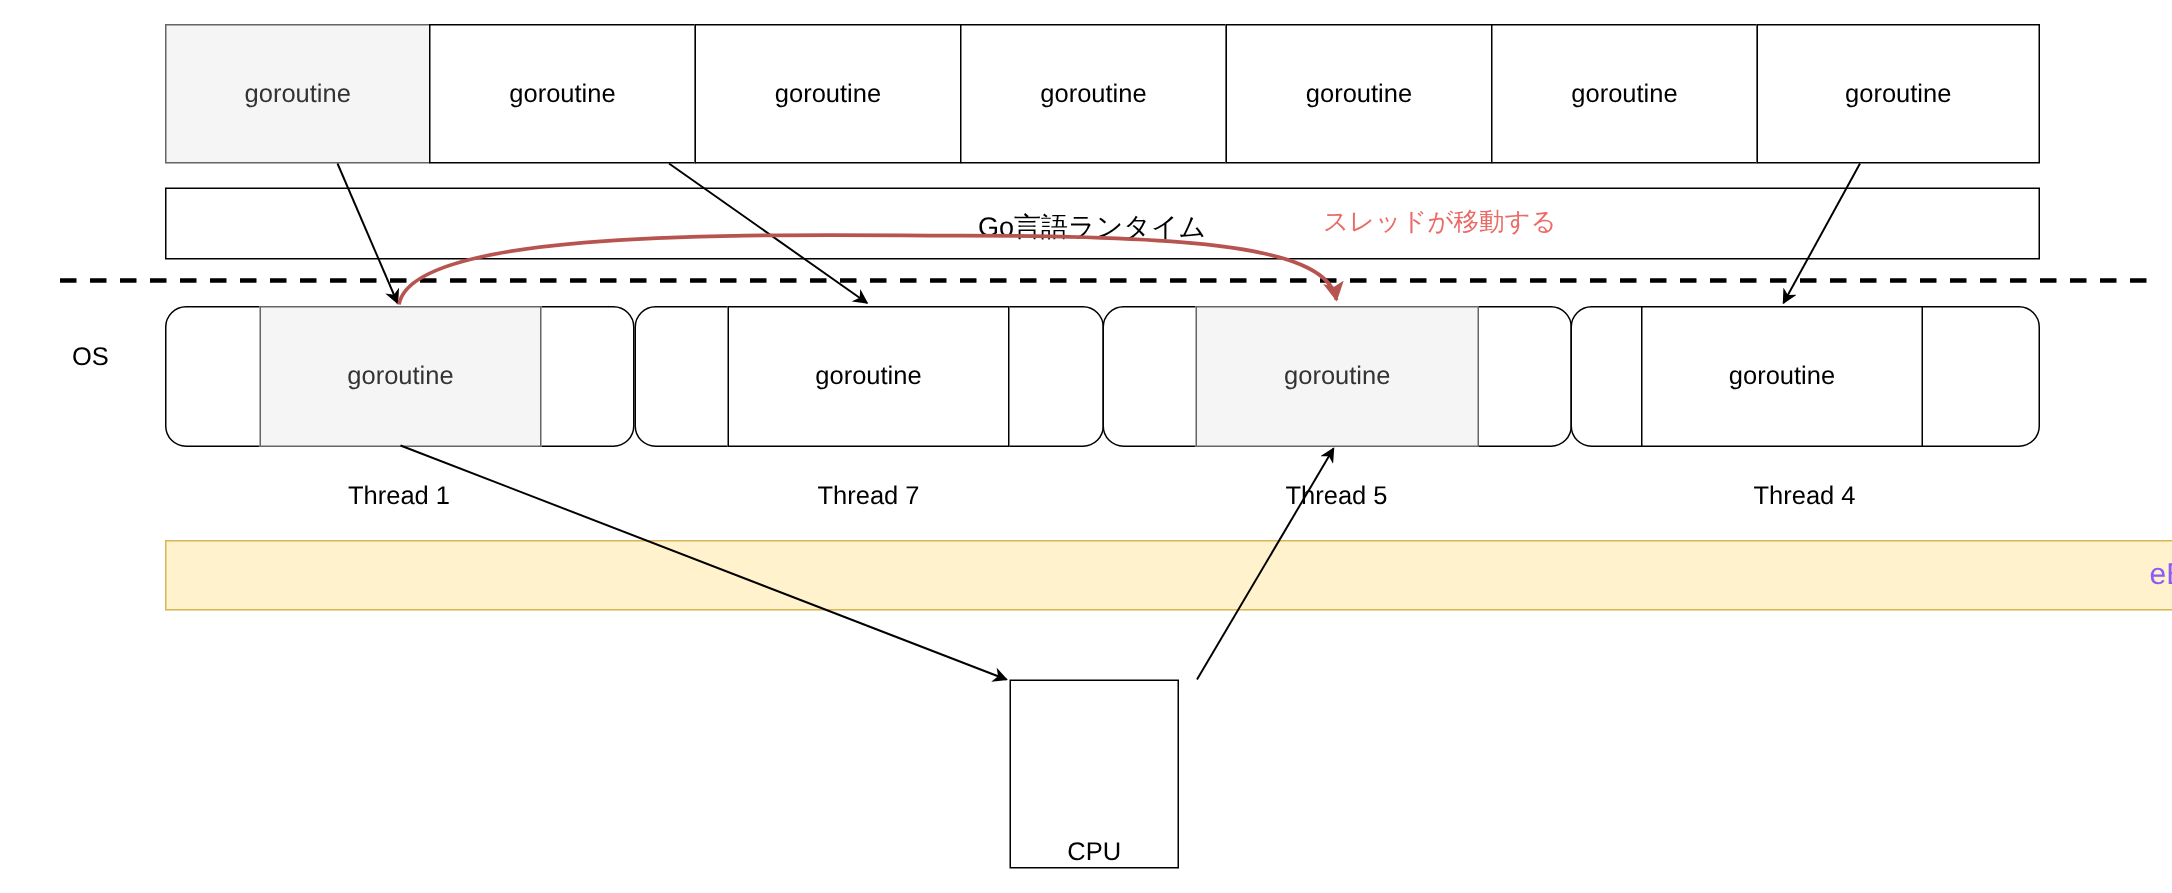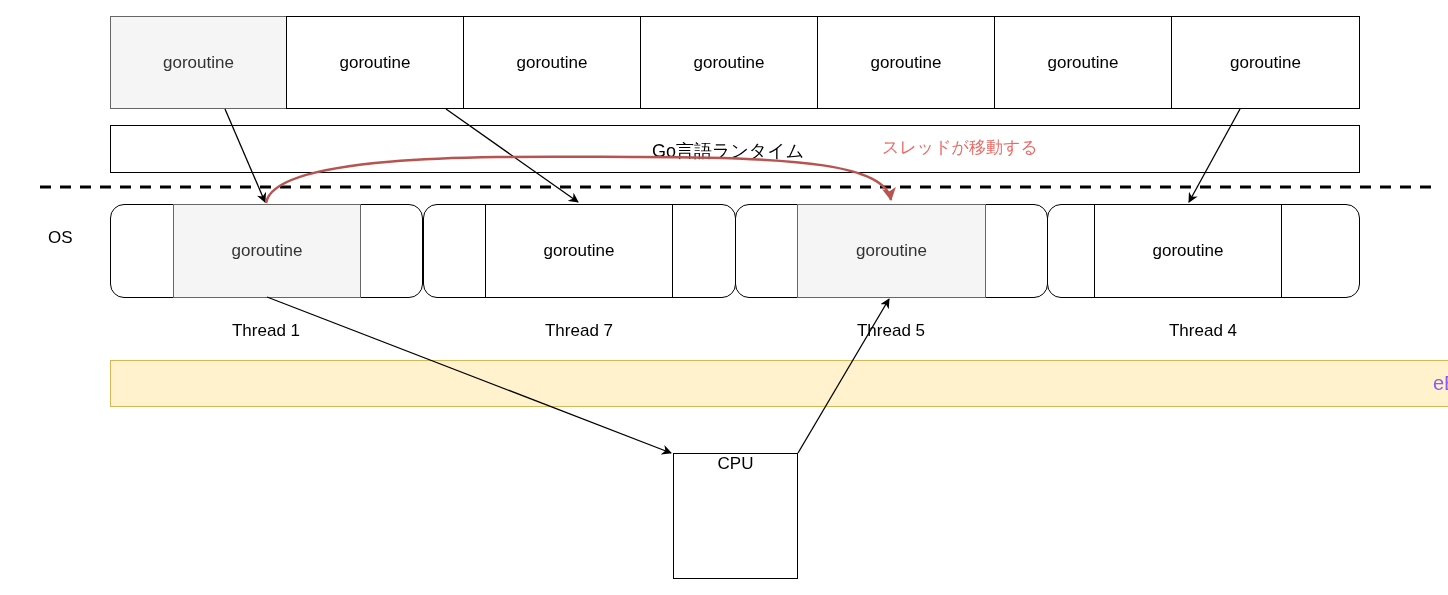--- a/index.html
+++ b/index.html
@@ -16,22 +16,22 @@
   .move-label { position:absolute; left:862px; top:136px; font-size:17px; color:#ea6b66;margin-left:20px; }
   .thread { position:absolute; top:204px; height:94px; border:1px solid #000; border-radius:14px; background:#fff; box-sizing:border-box; }
   .inner-g { position:absolute; top:204px; height:94px; box-sizing:border-box;
              border-left:1px solid #000; border-right:1px solid #000; border-top:1px solid #000; border-bottom:1px solid #000;
              display:flex; align-items:center; justify-content:center; font-size:17px; background:#fff; color:#000; }
   .inner-g.gray { background:#f5f5f5; color:#333; border-color:#666; }
   .thread-label { position:absolute; top:321px; font-size:17px; color:#000; width:200px; text-align:center; }
   .os-label { position:absolute; left:48px; top:228px; font-size:17px; color:#000; }
   .ebpf { left:110px; top:360px; width:1374px; height:47px; background:#fff2cc; border:1px solid #d6b656;
           display:flex; align-items:center; justify-content:flex-end; font-size:20px; color:#8b5cf6; }
-  .cpu { left:673px; top:453px; width:125px; height:126px; border:1px solid #000; background:#fff;
-         display:flex; align-items:flex-start; justify-content:center; font-size:17px; color:#000; }
+  .cpu { left:673px; top:453px; width:113px; height:126px; border:1px solid #000; background:#fff;
+         display:flex; align-items:flex-end; justify-content:center; font-size:17px; color:#000; }
   svg.overlay { position:absolute; left:0; top:0; width:1448px; height:595px; pointer-events:none; }
 </style>
 </head>
 <body>
 
 <div class="gbox top-g gray" style="left:110px;width:177px;">goroutine</div>
 <div class="gbox top-g" style="left:286px;width:178px;">goroutine</div>
 <div class="gbox top-g" style="left:463px;width:178px;">goroutine</div>
 <div class="gbox top-g" style="left:640px;width:178px;">goroutine</div>
 <div class="gbox top-g" style="left:817px;width:178px;">goroutine</div>

